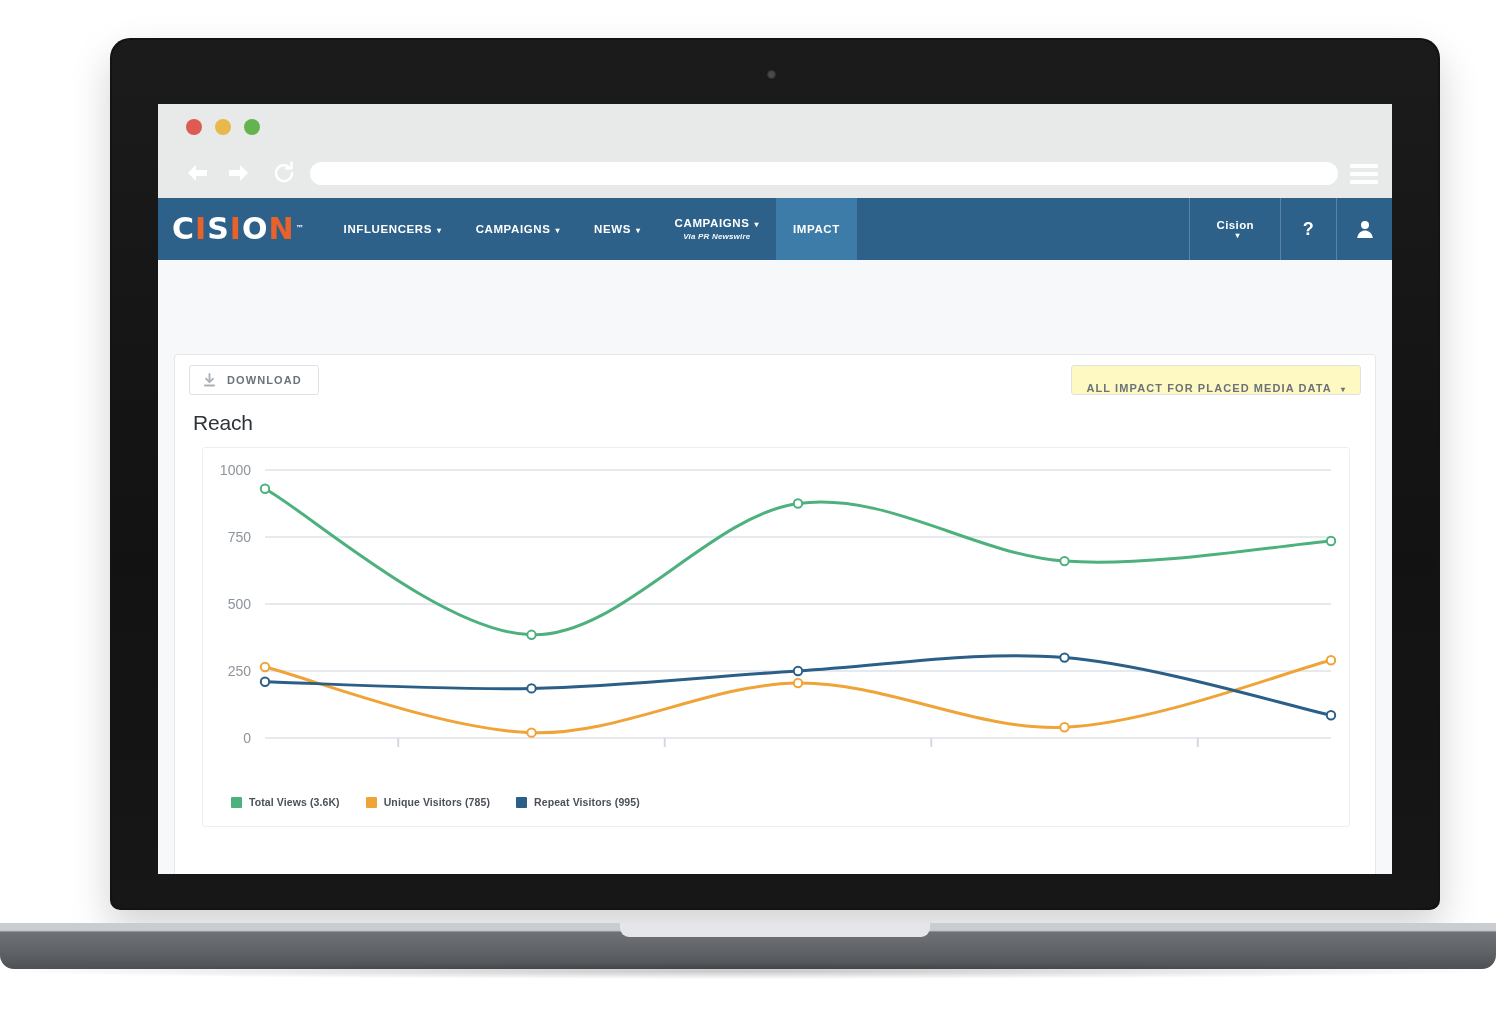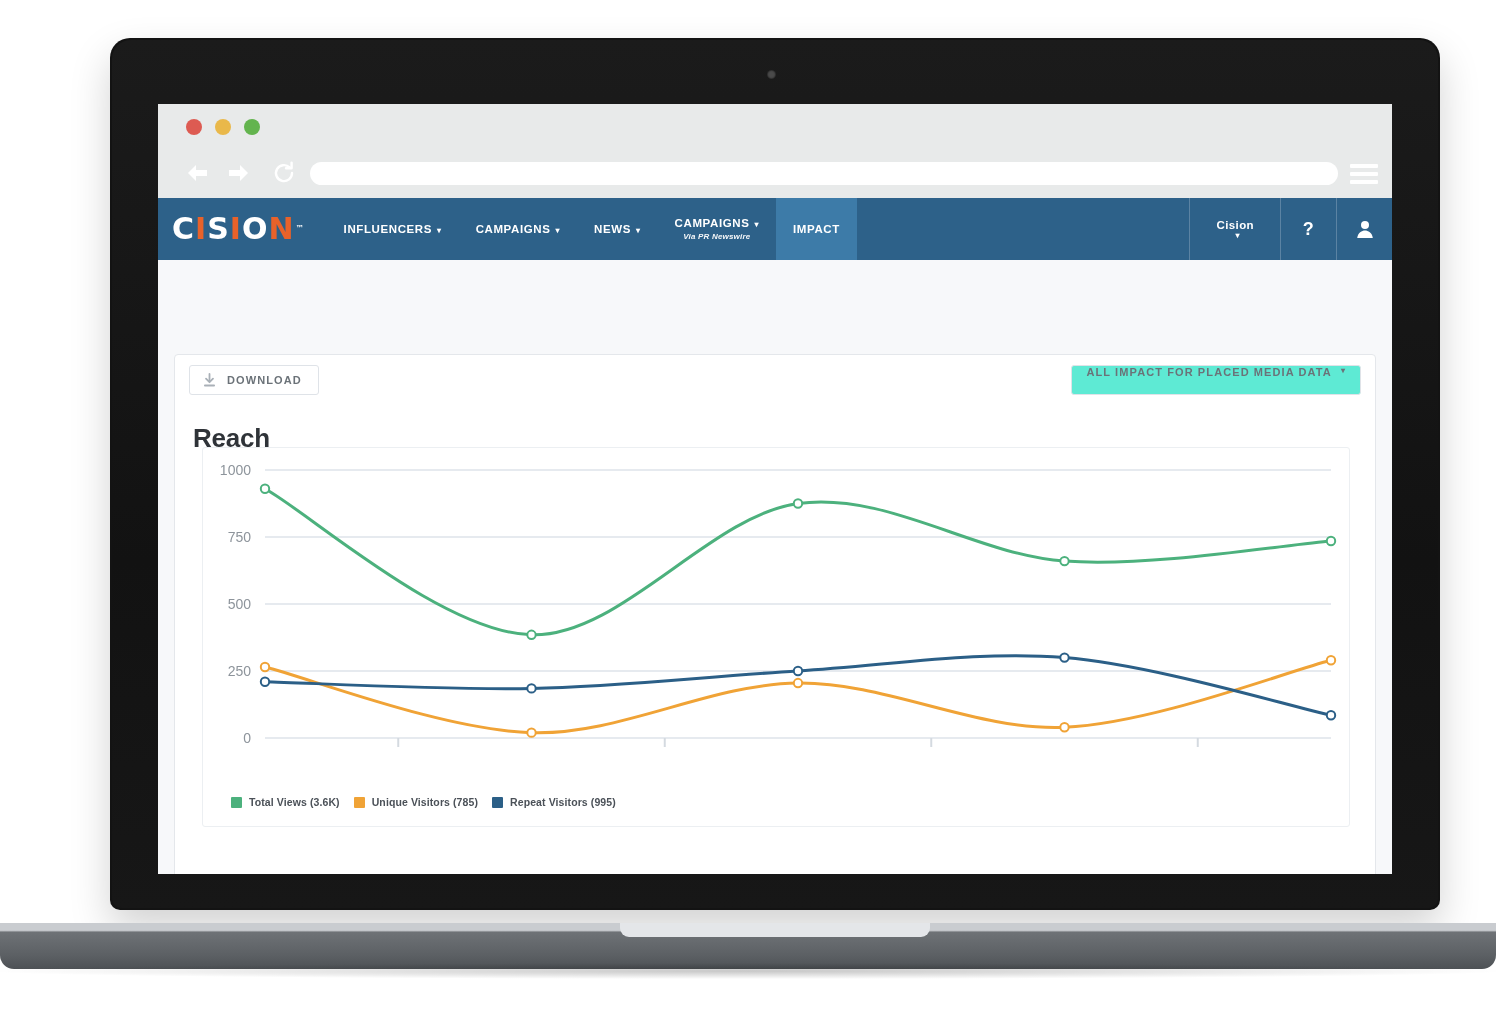--- a/index.html
+++ b/index.html
@@ -118,40 +118,40 @@
   .btn-download {
     position:absolute; left:14px; top:10px; height:30px;
     display:flex; align-items:center; gap:10px;
     padding:0 16px 0 12px; background:#fff;
     border:1px solid #dfe3e8; border-radius:3px; cursor:pointer;
     font-size:11px; font-weight:bold; color:#6b7278; letter-spacing:1.1px;
   }
   .btn-download svg { display:block; }
   .btn-filter {
     position:absolute; right:14px; top:10px; height:30px;
-    display:flex; align-items:flex-start; gap:9px;
-    padding:0 14px; background:#5eead4;
+    display:flex; align-items:flex-end; gap:9px;
+    padding:0 14px; background:#fef9c3;
     border:1px solid #dfe3e8; border-radius:3px; cursor:pointer;
     font-size:11px; font-weight:bold; color:#6b7278; letter-spacing:1.1px;
   }
 
   .section-title {
-    position:absolute; left:18px; top:68px;
-    font-size:26px; font-weight:bold; color:#2f3338; letter-spacing:-.2px;
+    position:absolute; left:18px; top:56px;
+    font-size:21px; font-weight:normal; color:#2f3338; letter-spacing:-.2px;
   }
 
   .chartbox {
     position:absolute; left:27px; top:92px; width:1148px; height:380px;
     background:#ffffff; border:1px solid #eceff2; border-radius:3px;
   }
   .chart-svg { display:block; }
 
   .legend {
     position:absolute; left:28px; bottom:18px;
-    display:flex; gap:14px; align-items:flex-start;
+    display:flex; gap:26px; align-items:flex-start;
   }
   .legend-item { display:flex; align-items:center; gap:7px; cursor:pointer; }
   .legend-swatch { width:11px; height:11px; border-radius:1px; }
   .legend-label { font-size:10.5px; font-weight:bold; color:#4b5158; letter-spacing:.1px; }
 </style>
 </head>
 <body>
 
 <div id="laptop">
 

